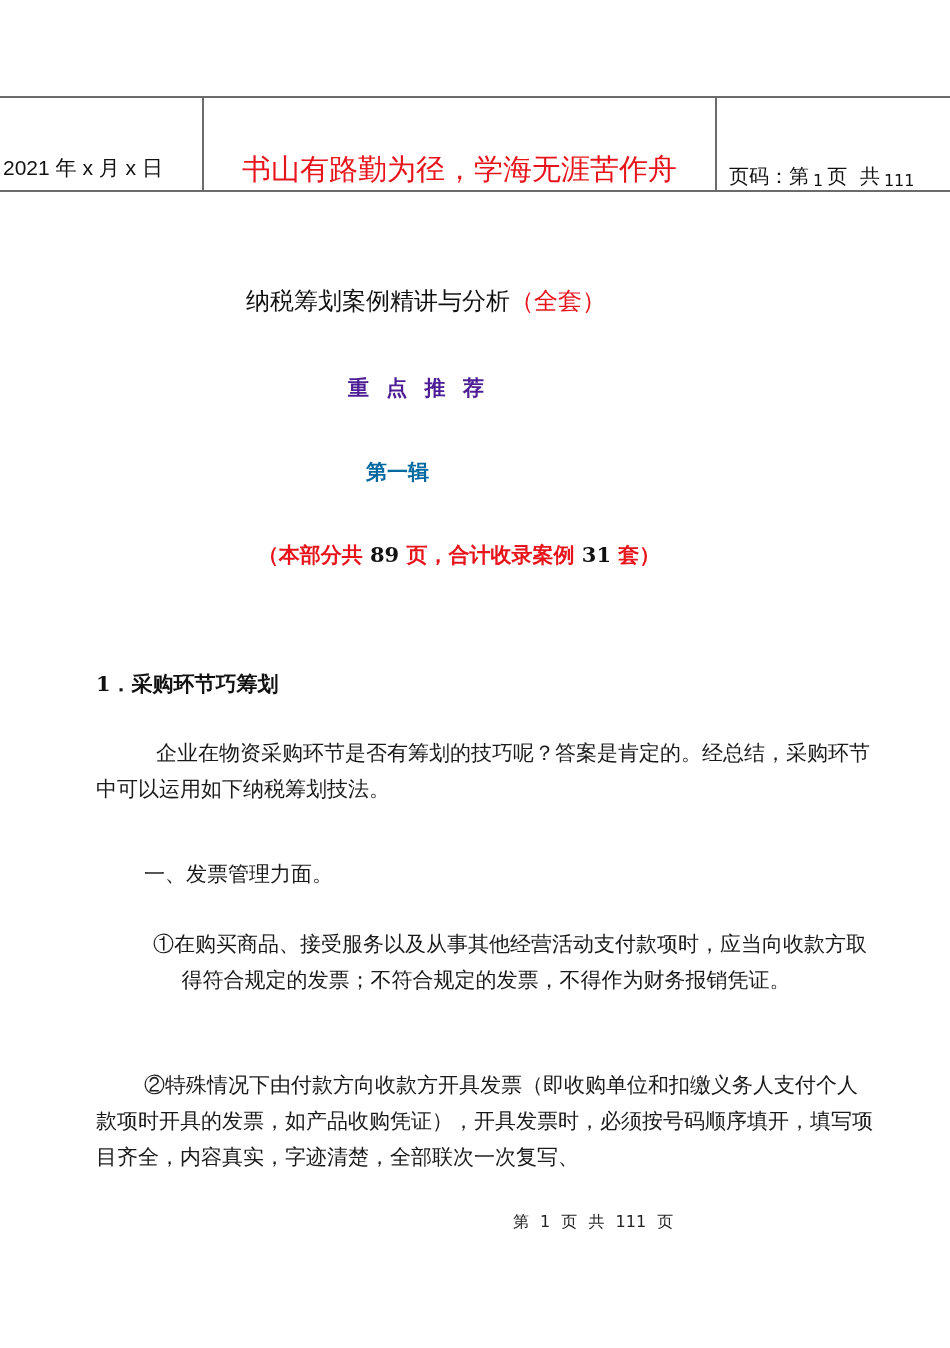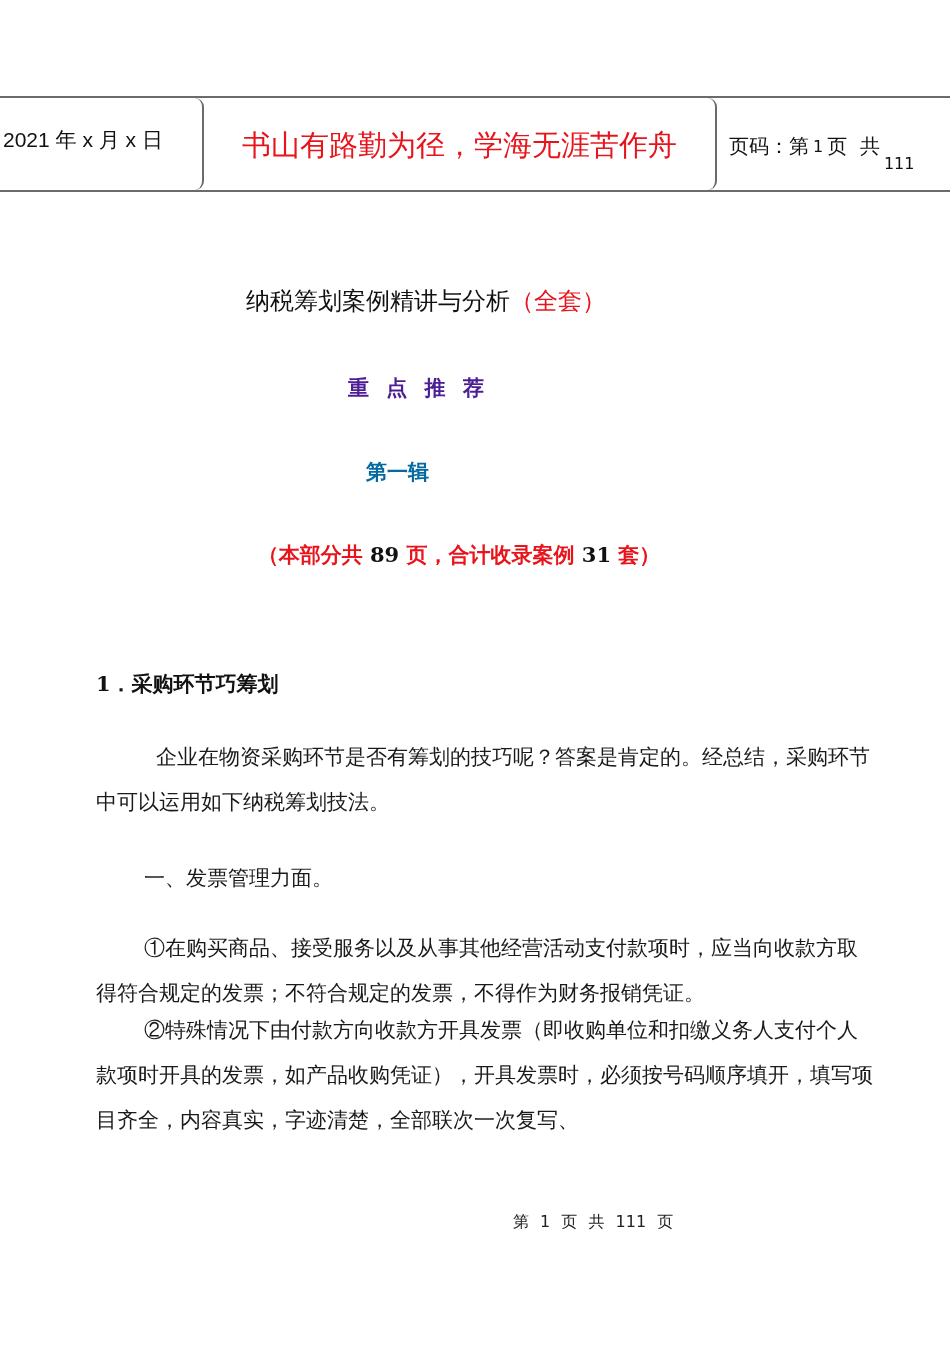--- a/index.html
+++ b/index.html
@@ -22,25 +22,24 @@
       width: 960px;
       height: 96px;
       border-top: 2px solid #6b6b6b;
       border-bottom: 2px solid #6b6b6b;
       display: flex;
       box-sizing: border-box;
     }
     .hcell {
       height: 100%;
       display: flex;
-      align-items: center;
+      align-items: flex-end;
       box-sizing: border-box;
       white-space: nowrap;
       overflow: hidden;
-      border-radius: 9px;
     }
     .hcell-date {
       width: 204px;
       border-right: 2px solid #6b6b6b;
       padding-left: 3px;
       padding-bottom: 8px;
       font-family: "Liberation Sans", "DejaVu Sans", sans-serif;
       font-size: 21px;
       color: #111111;
     }
@@ -117,30 +116,30 @@
       font-weight: bold;
       font-size: 21px;
       color: #111111;
     }
     .para {
       position: absolute;
       left: 96px;
       width: 780px;
       font-family: "DejaVu Serif", "Liberation Serif", serif;
       font-size: 21px;
-      line-height: 45px;
+      line-height: 36px;
       color: #1a1a1a;
       margin: 0;
     }
     .indent-a { text-indent: 60px; }
     .indent-b { text-indent: 48px; }
     .p1 { top: 735px; }
     .p2 { top: 856px; }
-    .p3 { top: 926px; }
-    .p4 { top: 1008px; }
+    .p3 { top: 926px; text-align: center; }
+    .p4 { top: 1067px; }
 
     .footer {
       position: absolute;
       top: 1212px;
       left: 513px;
       font-family: "DejaVu Sans", "Liberation Sans", sans-serif;
       font-size: 16px;
       color: #222222;
       word-spacing: 6px;
     }

